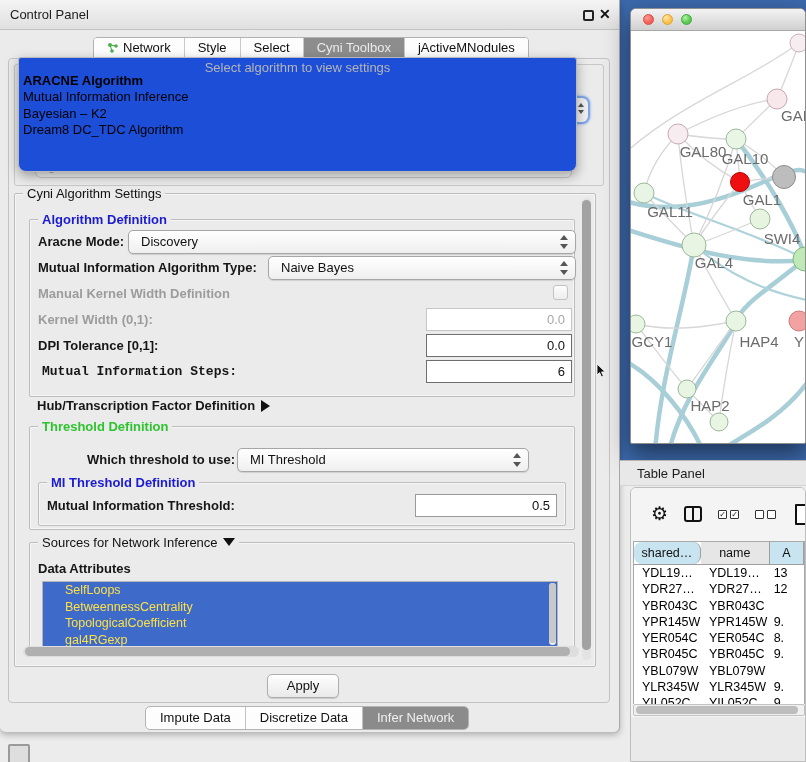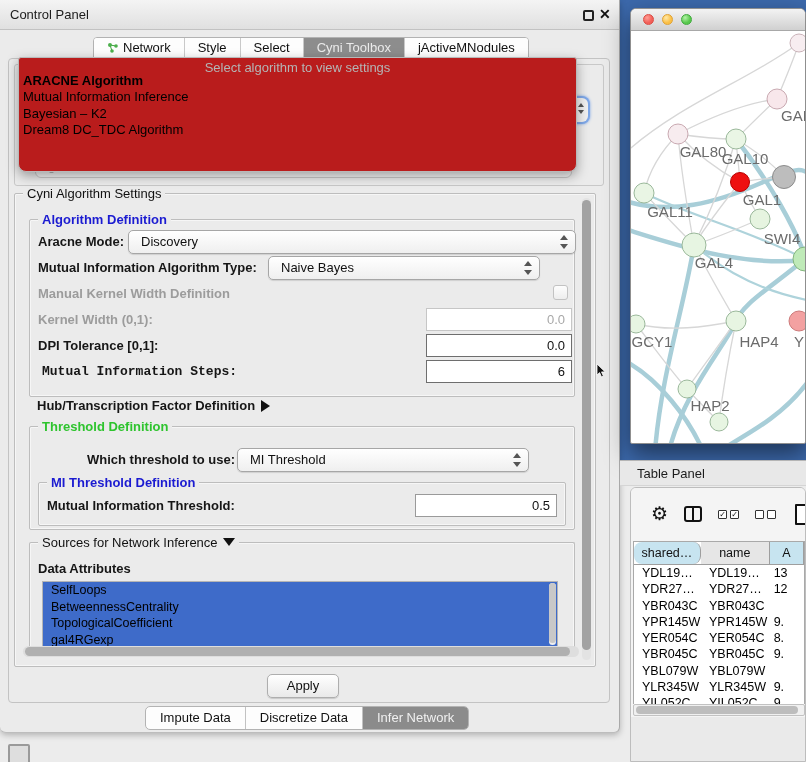--- a/index.html
+++ b/index.html
@@ -29,21 +29,21 @@
   .tab:last-child { border-right:none; }
   .tab.sel { background:#8d8d8d; color:#ebebeb; }
 
   
   #frame-outer { left:8px; top:58px; width:602px; height:645px;
     border:1px solid #c3c3c3; border-radius:4px; }
   #frame-infalg { left:14px; top:64px; width:590px; height:122px;
     border:1px solid #c8c8c8; border-radius:3px; }
 
   
-  #alg-popup { left:18px; top:57px; width:559px; height:115px; background:#b91c1c;
+  #alg-popup { left:18px; top:57px; width:559px; height:115px; background:#1d4ed8;
     border:1px solid #b9b9b9; border-radius:3px 3px 8px 8px;
     box-shadow:0 4px 12px rgba(0,0,0,.35); z-index:50; }
   #alg-popup-header { text-align:center; color:#b5b5b5; font-size:13px; padding-top:2px; height:15px; }
   .alg-item { font-size:13px; color:#000; line-height:16.3px; padding-left:4px; white-space:nowrap; }
   .alg-item.bold { font-weight:bold; }
   #combo-fragment { left:575px; top:96px; width:15px; height:28px; z-index:10;
     border:2px solid #7fa8e8; border-left:none; border-radius:0 8px 8px 0;
     background:#f0f0f0; box-shadow:0 0 3px #7aa4e8; }
   #bg-combo { left:35px; top:153px; width:537px; height:25px; background:#f4f4f4;
     border:1px solid #c8c8c8; border-radius:6px; z-index:5;
@@ -74,21 +74,21 @@
   .tfield { position:absolute; height:23px; background:#fff; border:1px solid #6e6e6e;
     font-size:13px; color:#111; line-height:21px; text-align:right; padding-right:6px; }
   .tfield.dis { border:1px solid #c6c6c6; color:#a8a8a8; }
 
   .checkbox { position:absolute; width:15px; height:15px; border:1px solid #c2c2c2;
     border-radius:3px; background:linear-gradient(#fdfdfd,#ededed); }
 
   
   #attr-list { position:absolute; left:12px; top:38px; width:516px; height:66px;
     background:#fff; border:1px solid #b5b5b5; overflow:hidden; }
-  .attr-item { height:16.5px; color:#000000; font-size:12.5px; line-height:16.5px; padding-left:8px; }
+  .attr-item { height:16.5px; color:#fde047; font-size:12.5px; line-height:16.5px; padding-left:22px; }
   #attr-vscroll { position:absolute; right:1px; top:1px; width:7px; height:62px;
     background:#f0f0f0; border-radius:4px; }
   #attr-vscroll .thumb { position:absolute; left:0; top:0; width:7px; height:60px;
     background:#c8c8c8; border-radius:4px; }
 
   
   #cyni-vscroll { position:absolute; right:4px; top:4px; width:9px; height:462px; background:#e3e3e3; border-radius:5px; }
   #cyni-vscroll .thumb { position:absolute; left:0; top:2px; width:9px; height:450px;
     background:#a2a2a2; border-radius:5px; }
   #cyni-hscroll { position:absolute; left:8px; top:452px; width:556px; height:11px;
@@ -231,21 +231,21 @@
       <span class="flabel" style="left:8px;top:14px;">Aracne Mode:</span>
       <div class="combo" style="left:98px;top:10px;width:448px;">
         <span>Discovery</span>
         <span class="arrows">
             <span class="arrow-up"></span>
             <span class="arrow-dn"></span>
           </span>
       </div>
 
       <span class="flabel" style="left:8px;top:40px;">Mutual Information Algorithm Type:</span>
-      <div class="combo" style="left:238px;top:36px;width:272px;">
+      <div class="combo" style="left:238px;top:36px;width:308px;">
         <span>Naive Bayes</span>
         <span class="arrows">
             <span class="arrow-up"></span>
             <span class="arrow-dn"></span>
           </span>
       </div>
 
       <span class="flabel dis" style="left:8px;top:66px;">Manual Kernel Width Definition</span>
       <span class="checkbox" style="left:523px;top:65px;"></span>
 

